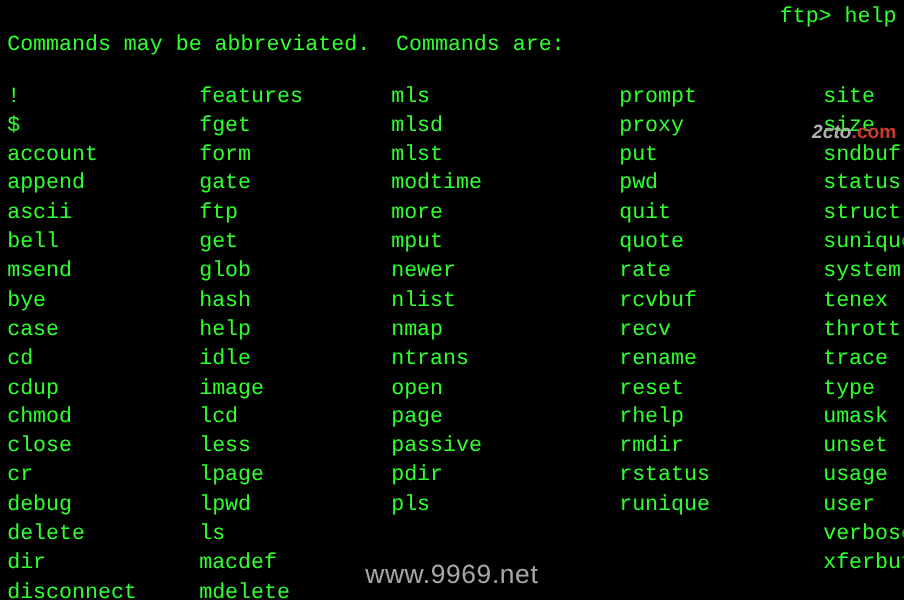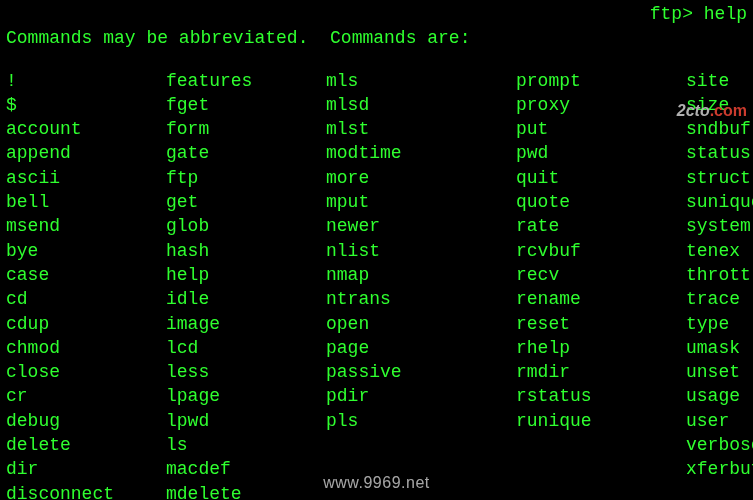--- a/index.html
+++ b/index.html
@@ -22,21 +22,21 @@
       grid-template-columns: 160px 160px 190px 170px auto;
     }
     .cmd-grid span { display: block; }
     .watermark {
       position: absolute;
       left: 50%;
       bottom: 6px;
       transform: translateX(-50%);
       color: rgba(255,255,255,0.65);
       font-family: Arial, sans-serif;
-      font-size: 16px;
+      font-size: 22px;
       pointer-events: none;
       letter-spacing: 0.5px;
     }
     .badge {
       position: absolute;
       right: 6px;
       top: 100px;
       font-family: Arial, sans-serif;
       font-size: 16px;
       color: #b0b0b0;

